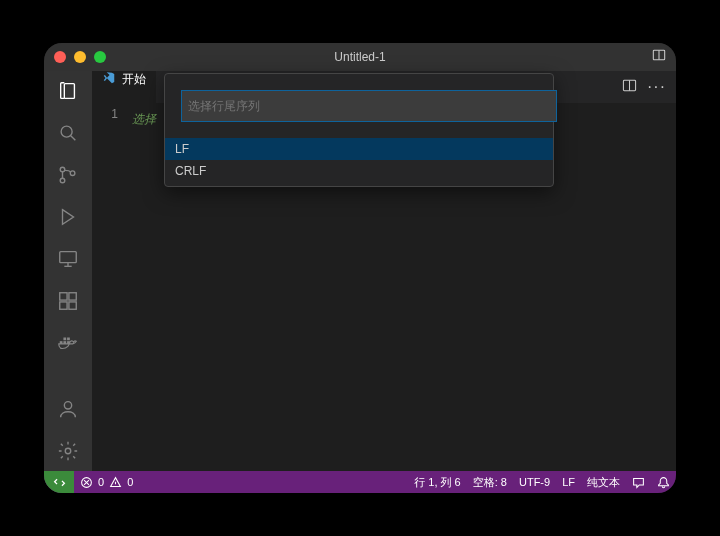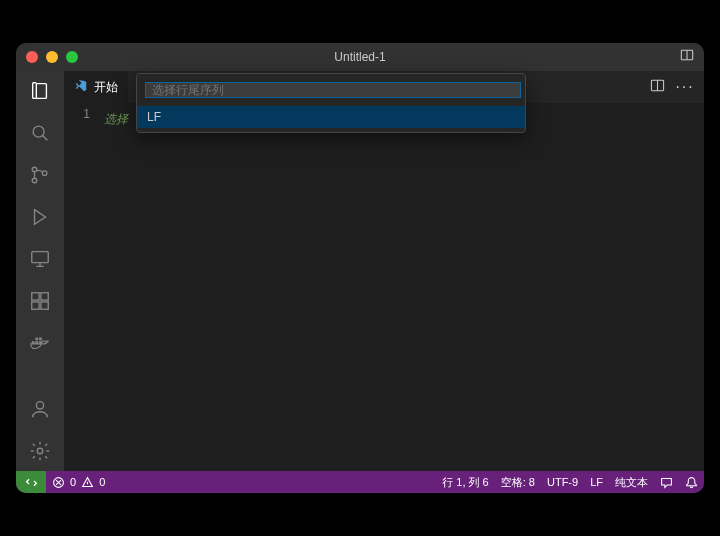--- a/index.html
+++ b/index.html
@@ -1,44 +1,44 @@
 <!DOCTYPE html>
 <html><head>
 <meta charset="utf-8">
 <style>
 *{box-sizing:border-box;margin:0;padding:0;font-family:-apple-system,"Segoe UI",sans-serif;user-select:none}
 body{background:#000;width:720px;height:536px;overflow:hidden;display:flex;align-items:center;justify-content:center}
-.window{width:688px;height:450px;background:#1e1e1e;border-radius:10px;box-shadow:0 12px 40px rgba(0,0,0,.7);display:flex;flex-direction:column;overflow:hidden;position:relative}
+.window{width:632px;height:450px;background:#1e1e1e;border-radius:18px;box-shadow:0 12px 40px rgba(0,0,0,.7);display:flex;flex-direction:column;overflow:hidden;position:relative}
 .titlebar{height:28px;background:#323232;display:flex;align-items:center;position:relative;padding:0 10px}
 .traffic{display:flex;gap:8px}
 .dot{width:12px;height:12px;border-radius:50%}
 .dot.r{background:#ff5f57}.dot.y{background:#febc2e}.dot.g{background:#28c840}
 .title{position:absolute;left:0;right:0;text-align:center;color:#ccc;font-size:12px}
 .layout-icon{position:absolute;right:10px;color:#ccc}
 .body{flex:1;display:flex;min-height:0;background:#1e1e1e}
 .activity{width:48px;background:#333;display:flex;flex-direction:column;align-items:center;padding-top:8px;gap:18px}
 .activity .spacer{flex:1}
 .ai{width:24px;height:24px;color:#858585;display:flex;align-items:center;justify-content:center;cursor:pointer}
 .ai.active{color:#fff}
 .ai svg{width:22px;height:22px}
 .editor{flex:1;display:flex;flex-direction:column;position:relative;background:#1e1e1e}
 .tabs{height:32px;background:#252526;display:flex;align-items:center}
-.tab{height:32px;display:flex;align-items:center;padding:0 10px;gap:6px;background:#1e1e1e;color:#fff;font-size:12px}
+.tab{height:32px;display:flex;align-items:flex-start;padding:0 10px;gap:6px;background:#1e1e1e;color:#fff;font-size:12px}
 .tab .vs{color:#4a9cd6}
 .tab-actions{margin-left:auto;display:flex;gap:10px;padding-right:10px;color:#ccc}
 .content{flex:1;position:relative;background:#1e1e1e;font-family:Menlo,Consolas,monospace;font-size:12px;color:#6a9955;display:flex}
 .gutter{width:40px;text-align:right;padding:4px 14px 0 0;color:#858585;font-style:normal;background:#1e1e1e}
 .code{flex:1;padding-top:8px;font-style:italic}
 .status{height:22px;background:#68217a;display:flex;align-items:center;color:#fff;font-size:11px}
 .status .remote{width:30px;height:22px;background:#3b8b3b;display:flex;align-items:center;justify-content:center}
 .status .grp{display:flex;align-items:center;gap:5px;padding:0 6px;height:22px;cursor:pointer}
 .status .flex{flex:1}
 .status svg{width:13px;height:13px}
 .quickpick{position:absolute;top:30px;left:120px;width:390px;background:#252526;border:1px solid #454545;border-radius:4px;box-shadow:0 6px 20px rgba(0,0,0,.5);z-index:10}
-.qp-input{margin:8px;border:1px solid #0e639c;background:#3c3c3c;color:#ccc;font-size:12px;padding:0 6px;width:calc(100% - 12px);outline:none}
+.qp-input{margin:16px;border:1px solid #0e639c;background:#3c3c3c;color:#ccc;font-size:12px;padding:8px 6px;width:calc(100% - 12px);outline:none}
 .qp-list{padding-bottom:4px}
 .qp-item{padding:4px 10px;color:#ccc;font-size:12px;cursor:pointer}
 .qp-item.sel{background:#04395e}
 </style>
 </head>
 <body>
 
 <div class="window">
   <div class="titlebar">
     <div class="traffic">
@@ -190,15 +190,16 @@
         <svg viewBox="0 0 16 16" fill="none" stroke="currentColor" stroke-width="1.3">
           <path d="M8 2a4 4 0 0 0-4 4v3l-2 2v1h12v-1l-2-2V6a4 4 0 0 0-4-4zM6.5 13a1.5 1.5 0 0 0 3 0"></path>
         </svg>
       </div>
   </div>
 
   <div class="quickpick">
     <input class="qp-input" placeholder="选择行尾序列" style="">
     <div class="qp-list">
       <div class="qp-item sel">LF</div>
+      <div class="qp-item">CRLF</div>
     </div>
   </div>
 </div>
 
 </body></html>

